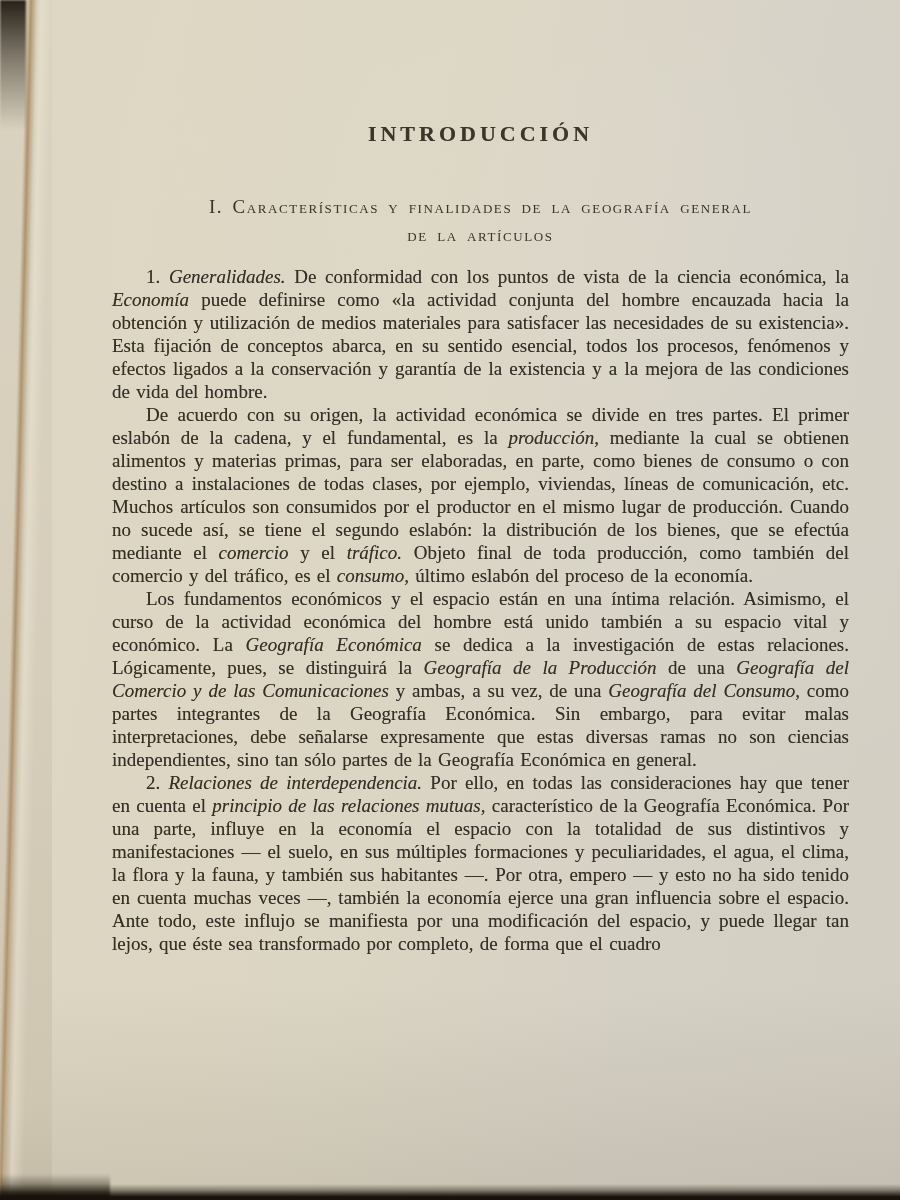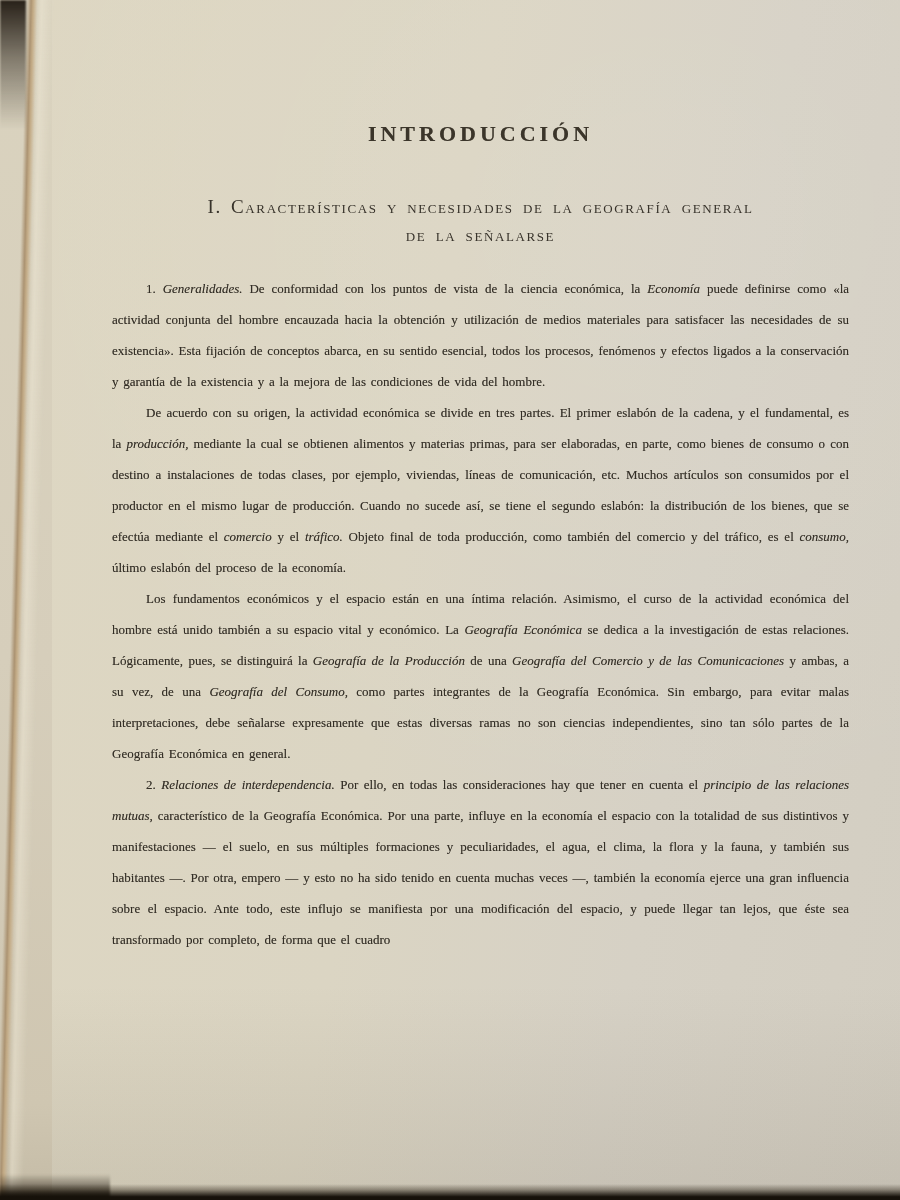--- a/index.html
+++ b/index.html
@@ -90,23 +90,23 @@
     margin: 0;
     font-variant: small-caps;
     font-size: 19px;
     line-height: 28px;
     letter-spacing: 1.6px;
     word-spacing: 3px;
     text-align: center;
     color: #38332b;
   }
   .body-text {
-    margin-top: 24px;
-    font-size: 13px;
-    line-height: 31px;
+    margin-top: 16px;
+    font-size: 19px;
+    line-height: 23px;
     text-align: justify;
     word-spacing: 1.5px;
     color: #332e26;
     text-shadow: 0 0 0.4px rgba(51,46,38,0.45);
   }
   .body-text p {
     margin: 0;
     text-indent: 34px;
   }
   .body-text i { font-style: italic; }
@@ -116,22 +116,22 @@
 
 <div class="photo">
   <div class="facing-page"></div>
   <div class="gutter"></div>
   <div class="gutter-highlight"></div>
   <div class="corner-shade"></div>
 
   <div class="content">
     <h1 class="page-title">INTRODUCCIÓN</h1>
     <div class="section-heading">
-      <div>I.  Características y necesidades de la geografía general</div>
-      <div>de la señalarse</div>
+      <div>I.  Características y finalidades de la geografía general</div>
+      <div>de la artículos</div>
     </div>
     <div class="body-text">
         <p><span>1.  </span><i>Generalidades.</i><span>  De conformidad con los puntos de vista de la ciencia económica, la </span><i>Economía</i><span> puede definirse como «la actividad conjunta del hombre encauzada hacia la obtención y utilización de medios materiales para satisfacer las necesidades de su existencia». Esta fijación de conceptos abarca, en su sentido esencial, todos los procesos, fenómenos y efectos ligados a la conservación y garantía de la existencia y a la mejora de las condiciones de vida del hombre.</span></p>
         <p><span>De acuerdo con su origen, la actividad económica se divide en tres partes. El primer eslabón de la cadena, y el fundamental, es la </span><i>producción,</i><span> mediante la cual se obtienen alimentos y materias primas, para ser elaboradas, en parte, como bienes de consumo o con destino a instalaciones de todas clases, por ejemplo, viviendas, líneas de comunicación, etc. Muchos artículos son consumidos por el productor en el mismo lugar de producción. Cuando no sucede así, se tiene el segundo eslabón: la distribución de los bienes, que se efectúa mediante el </span><i>comercio</i><span> y el </span><i>tráfico.</i><span> Objeto final de toda producción, como también del comercio y del tráfico, es el </span><i>consumo,</i><span> último eslabón del proceso de la economía.</span></p>
         <p><span>Los fundamentos económicos y el espacio están en una íntima relación. Asimismo, el curso de la actividad económica del hombre está unido también a su espacio vital y económico. La </span><i>Geografía Económica</i><span> se dedica a la investigación de estas relaciones. Lógicamente, pues, se distinguirá la </span><i>Geografía de la Producción</i><span> de una </span><i>Geografía del Comercio y de las Comunicaciones</i><span> y ambas, a su vez, de una </span><i>Geografía del Consumo,</i><span> como partes integrantes de la Geografía Económica. Sin embargo, para evitar malas interpretaciones, debe señalarse expresamente que estas diversas ramas no son ciencias independientes, sino tan sólo partes de la Geografía Económica en general.</span></p>
         <p><span>2.  </span><i>Relaciones de interdependencia.</i><span>  Por ello, en todas las consideraciones hay que tener en cuenta el </span><i>principio de las relaciones mutuas,</i><span> característico de la Geografía Económica. Por una parte, influye en la economía el espacio con la totalidad de sus distintivos y manifestaciones — el suelo, en sus múltiples formaciones y peculiaridades, el agua, el clima, la flora y la fauna, y también sus habitantes —. Por otra, empero — y esto no ha sido tenido en cuenta muchas veces —, también la economía ejerce una gran influencia sobre el espacio. Ante todo, este influjo se manifiesta por una modificación del espacio, y puede llegar tan lejos, que éste sea transformado por completo, de forma que el cuadro</span></p>
       </div>
   </div>
 
   <div class="bottom-corner"></div>

